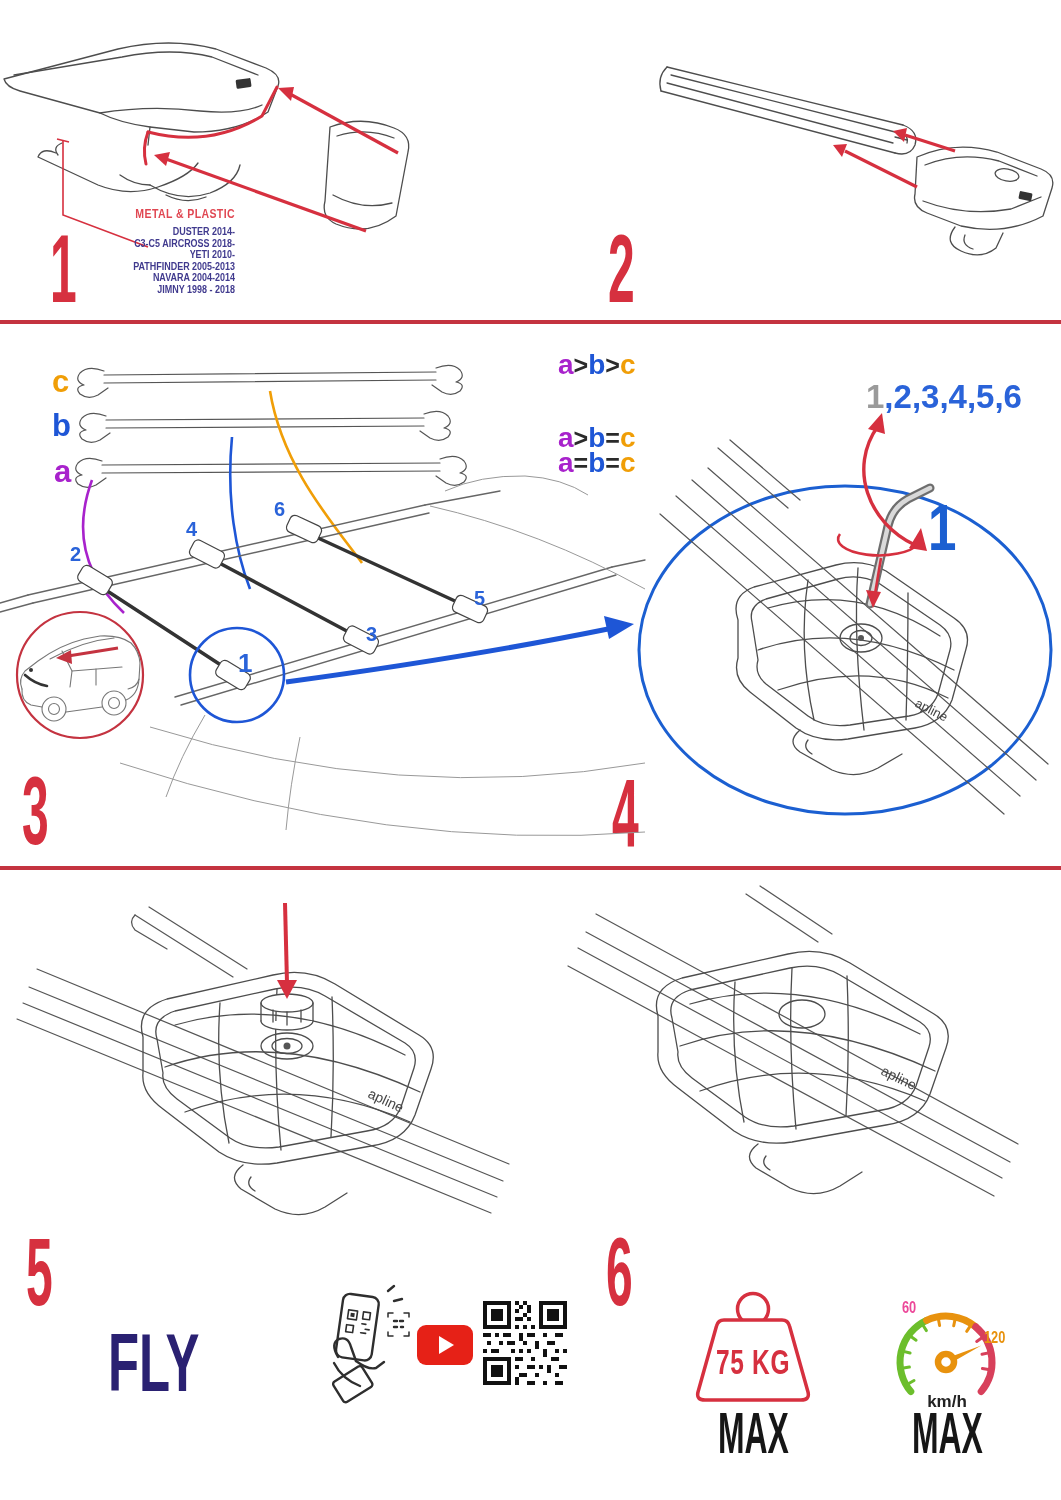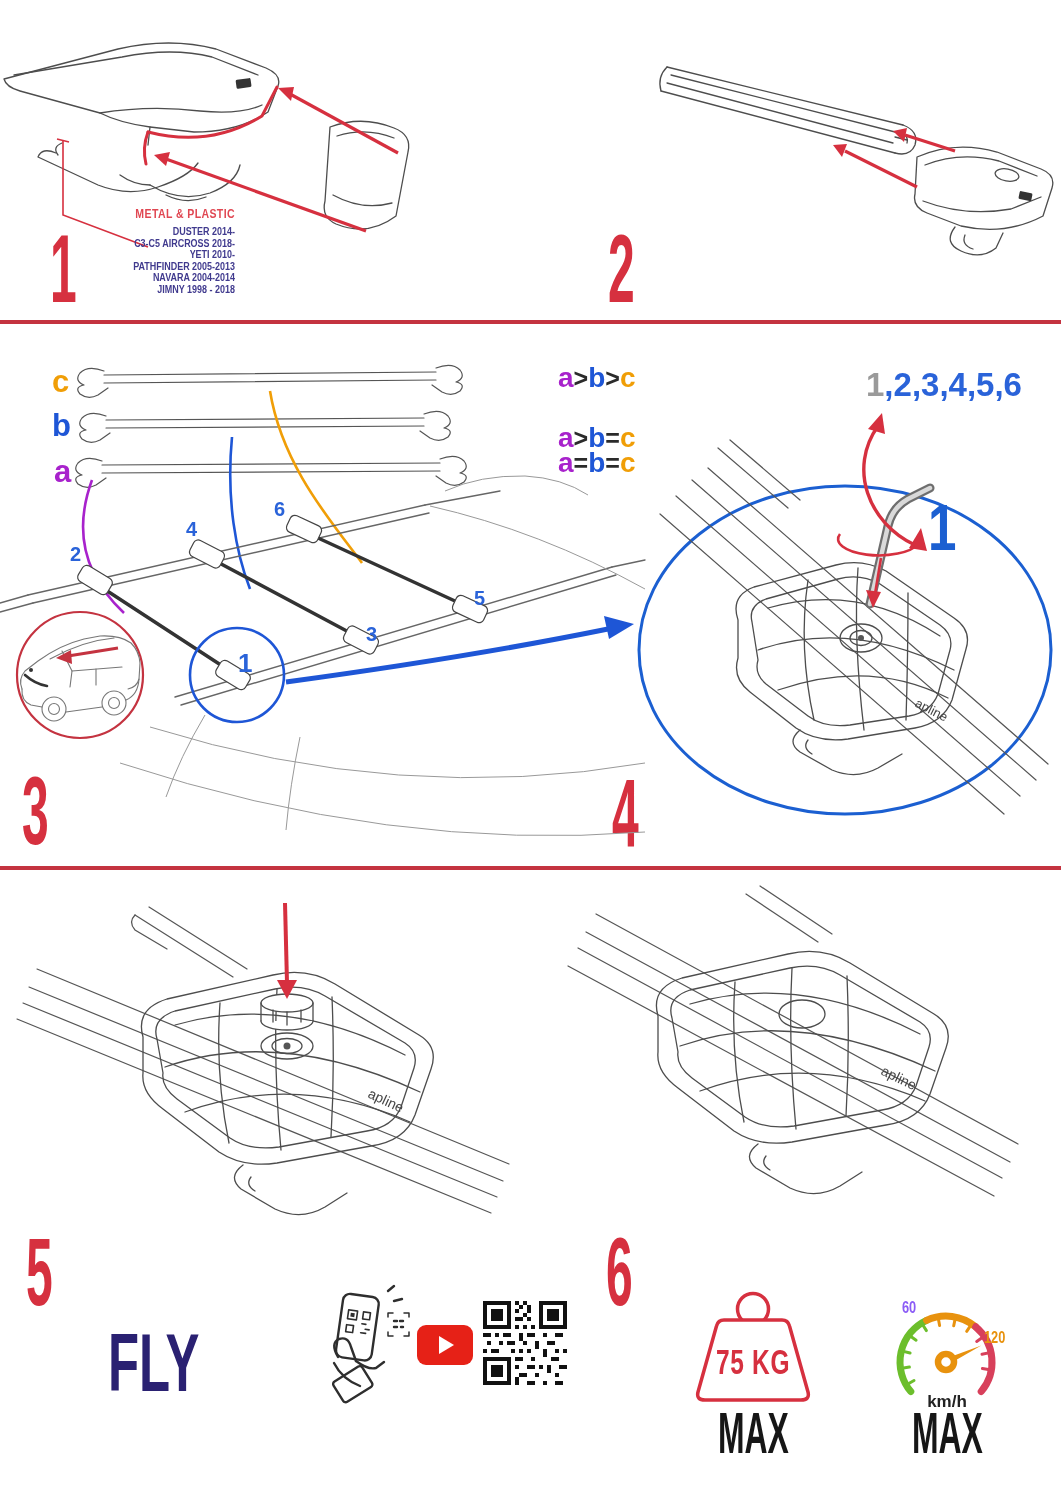--- a/index.html
+++ b/index.html
@@ -13,21 +13,21 @@
   
   .mat{position:absolute;left:60px;top:206px;width:175px;text-align:right;
        transform:scaleX(.78);transform-origin:100% 0;}
   .mat .lbl{color:#E04752;font-weight:700;font-size:13.5px;letter-spacing:.5px;margin-bottom:5px;}
   .mat .models{color:#403A8E;font-weight:700;font-size:11.5px;line-height:1.0;}
   
   .barlabel{position:absolute;font-weight:700;font-size:31px;line-height:1;}
   .cmp{position:absolute;left:558px;font-weight:700;font-size:28px;line-height:1;}
   .cmp .op{color:#2b2b2b;font-size:25px;}
   .pos{position:absolute;color:#2A63D9;font-weight:700;font-size:20px;line-height:1;}
-  .seq{position:absolute;left:866px;top:368px;font-weight:600;font-size:33px;line-height:1;}
+  .seq{position:absolute;left:866px;top:380px;font-weight:600;font-size:33px;line-height:1;}
   .seq .g{color:#9A9A9A;} .seq .b{color:#2A63D9;}
   .callout1{position:absolute;left:928px;top:496px;color:#1B5FD1;font-weight:700;font-size:64px;line-height:1;}
   
   .fly{position:absolute;left:108px;top:1322px;color:#2A2172;font-weight:700;font-size:82px;line-height:1;}
   .brandline{position:absolute;left:62px;top:1398px;font-weight:600;font-size:41px;line-height:1;}
   .dark{color:#1d1d1f;} .red{color:#D8232A;}
   .yt{position:absolute;left:417px;top:1325px;width:56px;height:40px;background:#E62117;border-radius:9px;
       display:flex;align-items:center;justify-content:center;}
   .yt .tri{width:0;height:0;border-left:15px solid #fff;border-top:9px solid transparent;border-bottom:9px solid transparent;margin-left:3px;}
   .kg{position:absolute;left:682px;top:1344px;width:142px;text-align:center;color:#D6303F;
@@ -210,21 +210,21 @@
       <circle cx="31" cy="345" r="2" fill="#333" stroke="none"></circle>
     </g>
     <path d="M118,323 L68,331" stroke="#C43340" stroke-width="3" fill="none"></path>
     <polygon points="56,333 71,325 72,339" fill="#C43340"></polygon>
   </svg>
 
   <div class="barlabel" style="left:52px;top:366px;color:#F09E07"><span>c</span></div>
   <div class="barlabel" style="left:52px;top:410px;color:#1E56D6"><span>b</span></div>
   <div class="barlabel" style="left:54px;top:456px;color:#A822CC"><span>a</span></div>
 
-  <div class="cmp" style="top:364px">
+  <div class="cmp" style="top:351px">
     <span style="color:#A822CC">a</span><span class="op">&gt;</span><span style="color:#1E56D6">b</span><span class="op">&gt;</span><span style="color:#F09E07">c</span>
   </div>
   <div class="cmp" style="top:424px">
     <span style="color:#A822CC">a</span><span class="op">&gt;</span><span style="color:#1E56D6">b</span><span class="op">=</span><span style="color:#F09E07">c</span>
   </div>
   <div class="cmp" style="top:449px">
     <span style="color:#A822CC">a</span><span class="op">=</span><span style="color:#1E56D6">b</span><span class="op">=</span><span style="color:#F09E07">c</span>
   </div>
 
   <div class="pos" style="left:70px;top:544px"><span>2</span></div>
@@ -422,18 +422,18 @@
       </g>
       <g stroke="#D8405B" stroke-width="3">
         <path d="M100.1,42.3 L92.7,47.4"></path>
           <path d="M107,58.4 L98,60.3"></path>
           <path d="M107.3,76 L98.4,74.4"></path>
       </g>
     </g>
     <polygon points="97.3,51.5 63.4,71.1 60.6,64.9" fill="#E8920E"></polygon>
     <circle cx="62" cy="68" r="8" stroke="#E8920E" stroke-width="6.5" fill="#fff"></circle>
   </svg>
-  <div class="sped" style="left:902px;top:1300px;color:#8b5cf6"><span class="cx" style="--sx:.8">60</span></div>
+  <div class="sped" style="left:902px;top:1300px;color:#ec4899"><span class="cx" style="--sx:.8">60</span></div>
   <div class="sped" style="left:984px;top:1330px;color:#E8920E"><span class="cx" style="--sx:.8">120</span></div>
   <div class="kmh"><span>km/h</span></div>
   <div class="maxtxt" style="left:876px;top:1404px;width:142px"><span class="cx" style="--sx:.55;transform-origin:50% 50%">MAX</span></div>
 
 </div>
 
 </body></html>

